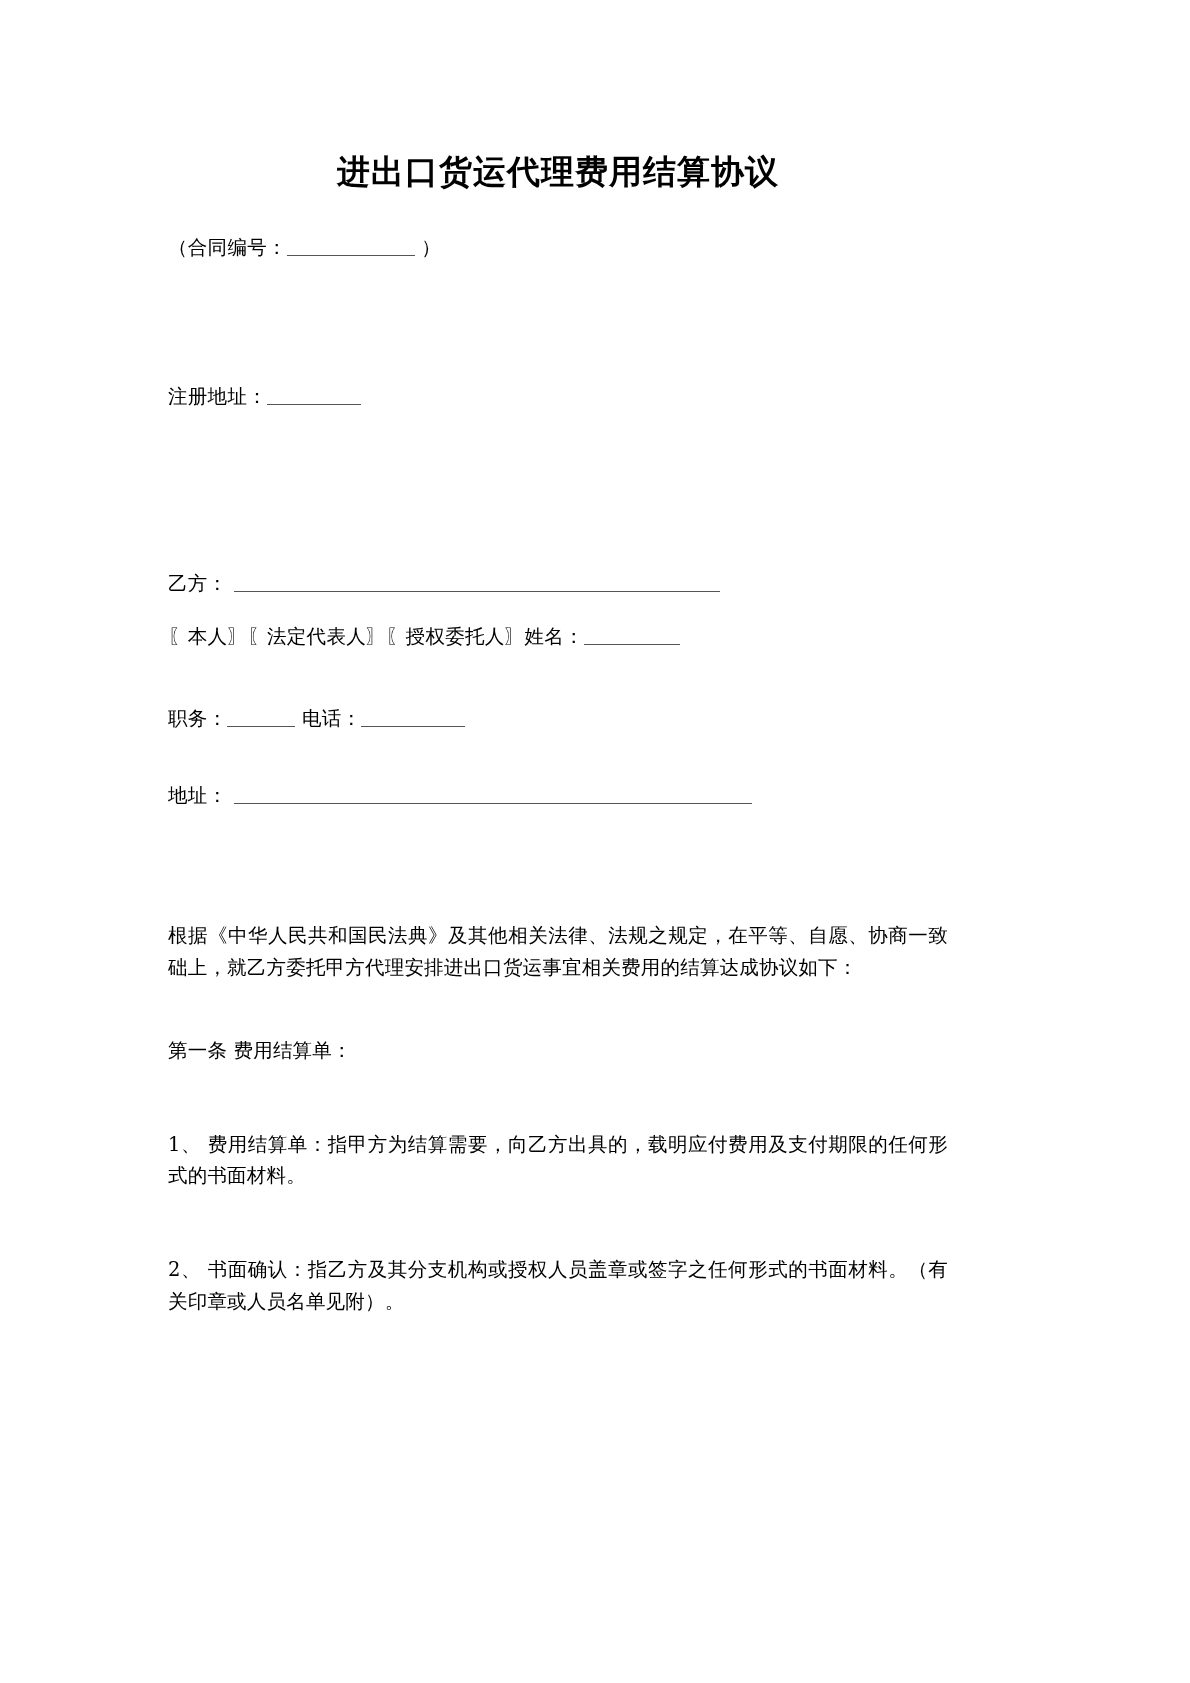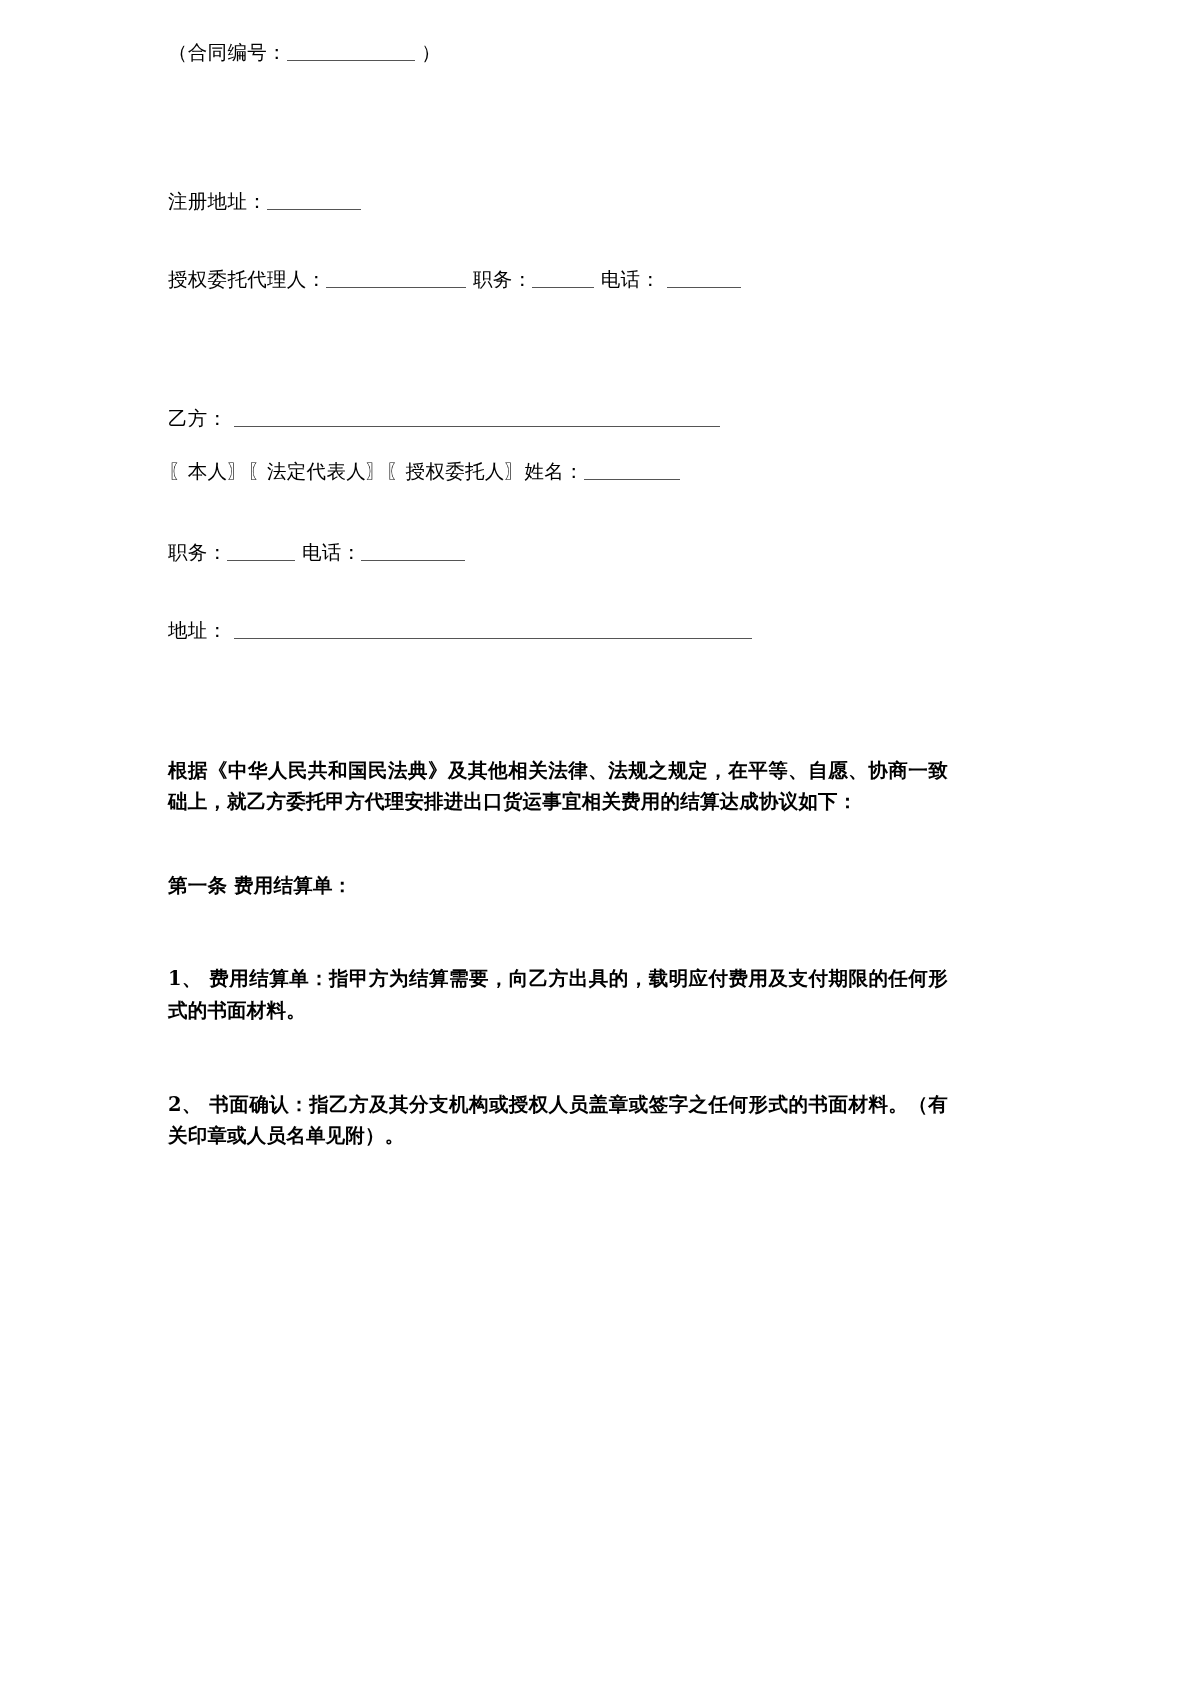--- a/index.html
+++ b/index.html
@@ -42,21 +42,20 @@
     line-height: 1.5;
     white-space: pre-wrap;
     letter-spacing: 0.3px;
   }
   .para {
     font-size: 19.5px;
     line-height: 1.62;
     white-space: pre-wrap;
     letter-spacing: 0.2px;
     text-align: justify;
-    font-weight: bold;
   }
   .gap-xs { height: 14px; }
   .gap-s  { height: 24px; }
   .gap-m  { height: 38px; }
   .gap-xl { height: 72px; }
   .blank {
     display: inline-block;
     border-bottom: 1px solid #555;
     height: 0.95em;
     vertical-align: -2px;
@@ -76,39 +75,39 @@
   .b-tel3     { width: 104px; }
   .b-idno     { width: 300px; }
   .b-address  { width: 518px; }
 </style>
 </head>
 <body>
 
 <div class="page">
   <div class="content">
 
+    <h1 class="doc-title">进出口货运代理费用结算协议</h1>
 
     <div class="gap-m"></div>
 
     <div class="line"><span>（合同编号：</span><span class="blank b-contract"></span>&nbsp;<span>）</span></div>
 
     <div class="gap-xl"></div>
     <div class="gap-s"></div>
 
 
     <div class="gap-s"></div>
 
     <div class="line"><span>注册地址：</span><span class="blank b-regaddr"></span></div>
 
     <div class="gap-s"></div>
 
 
     <div class="gap-s"></div>
 
-    <div class="line"><span>授权委托代理人：</span><span class="blank b-agent"></span>&nbsp;<span>职务：</span><span class="blank b-post2"></span>&nbsp;<span>电话：</span>&nbsp;<span class="blank b-tel2"></span></div>
 
     <div class="gap-xl"></div>
     <div class="gap-m"></div>
 
     <div class="line"><span>乙方：</span>&nbsp;<span class="blank b-party-b"></span></div>
 
     <div class="gap-s"></div>
 
     <div class="line"><span>〖本人〗〖法定代表人〗〖授权委托人〗姓名：</span><span class="blank b-name"></span></div>
 

